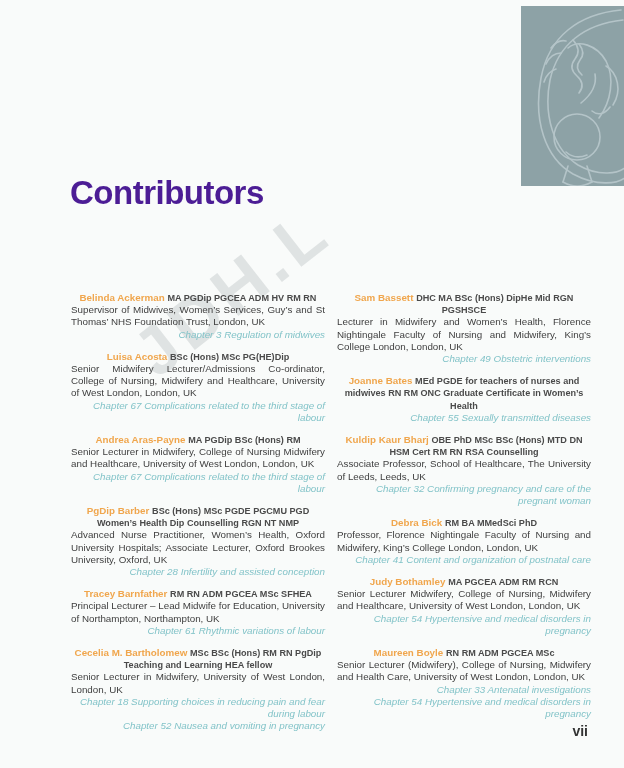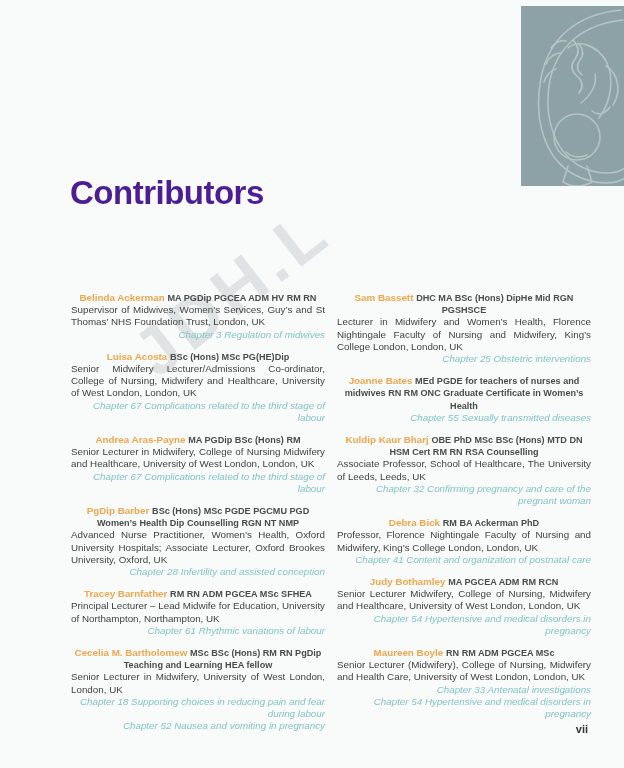--- a/index.html
+++ b/index.html
@@ -65,21 +65,21 @@
     text-align: justify;
   }
   .entry .chapter {
     color: #82c3c8;
     font-style: italic;
     text-align: right;
   }
   .page-number {
     position: absolute;
     right: 36px; top: 723px;
-    font-size: 11px;
+    font-size: 14px;
     font-weight: 700;
     color: #333333;
     z-index: 1;
   }
 </style>
 </head>
 <body>
 
 <div class="page">
 
@@ -146,33 +146,33 @@
         <div class="head"><span class="name">Cecelia M. Bartholomew</span> <span class="creds">MSc BSc (Hons) RM RN PgDip Teaching and Learning HEA fellow</span></div>
         <div class="affil">Senior Lecturer in Midwifery, University of West London, London, UK</div>
         <div class="chapter">Chapter 18 Supporting choices in reducing pain and fear during labour</div>
         <div class="chapter">Chapter 52 Nausea and vomiting in pregnancy</div>
       </div>
     </div>
   <div class="col col-right" id="col-right">
       <div class="entry">
         <div class="head"><span class="name">Sam Bassett</span> <span class="creds">DHC MA BSc (Hons) DipHe Mid RGN PGSHSCE</span></div>
         <div class="affil">Lecturer in Midwifery and Women’s Health, Florence Nightingale Faculty of Nursing and Midwifery, King’s College London, London, UK</div>
-        <div class="chapter">Chapter 25 Obstetric interventions</div>
+        <div class="chapter">Chapter 49 Obstetric interventions</div>
       </div>
       <div class="entry">
         <div class="head"><span class="name">Joanne Bates</span> <span class="creds">MEd PGDE for teachers of nurses and midwives RN RM ONC Graduate Certificate in Women’s Health</span></div>
         <div class="chapter">Chapter 55 Sexually transmitted diseases</div>
       </div>
       <div class="entry">
         <div class="head"><span class="name">Kuldip Kaur Bharj</span> <span class="creds">OBE PhD MSc BSc (Hons) MTD DN HSM Cert RM RN RSA Counselling</span></div>
         <div class="affil">Associate Professor, School of Healthcare, The University of Leeds, Leeds, UK</div>
         <div class="chapter">Chapter 32 Confirming pregnancy and care of the pregnant woman</div>
       </div>
       <div class="entry">
-        <div class="head"><span class="name">Debra Bick</span> <span class="creds">RM BA Ackerman PhD</span></div>
+        <div class="head"><span class="name">Debra Bick</span> <span class="creds">RM BA MMedSci PhD</span></div>
         <div class="affil">Professor, Florence Nightingale Faculty of Nursing and Midwifery, King’s College London, London, UK</div>
         <div class="chapter">Chapter 41 Content and organization of postnatal care</div>
       </div>
       <div class="entry">
         <div class="head"><span class="name">Judy Bothamley</span> <span class="creds">MA PGCEA ADM RM RCN</span></div>
         <div class="affil">Senior Lecturer Midwifery, College of Nursing, Midwifery and Healthcare, University of West London, London, UK</div>
         <div class="chapter">Chapter 54 Hypertensive and medical disorders in pregnancy</div>
       </div>
       <div class="entry">
         <div class="head"><span class="name">Maureen Boyle</span> <span class="creds">RN RM ADM PGCEA MSc</span></div>

